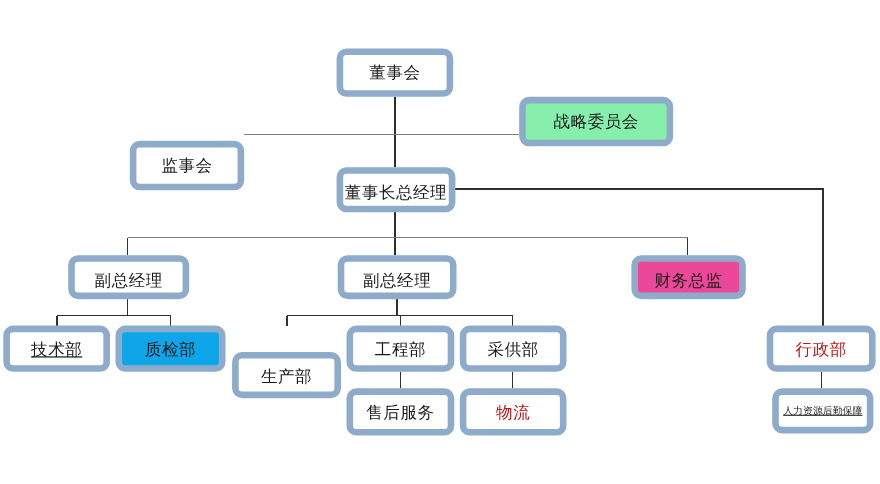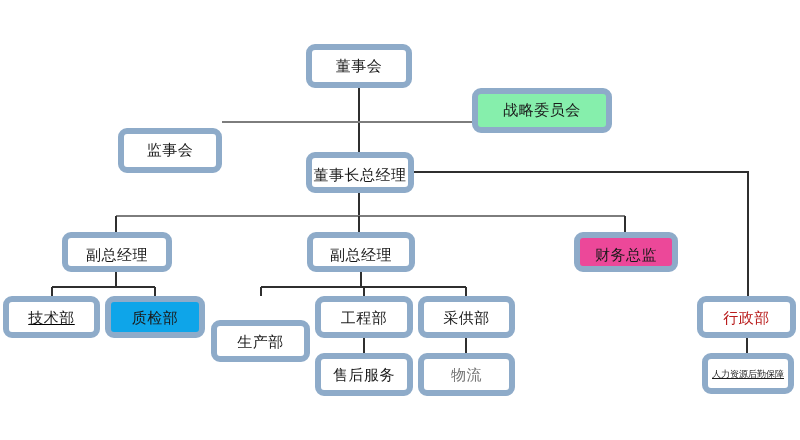--- a/index.html
+++ b/index.html
@@ -118,18 +118,18 @@
     <div class="node" style="left: 418px; top: 296px; width: 97px; height: 42px; border-color: rgb(142, 171, 201); background: rgb(255, 255, 255);">
       <span class="node-label" style="color: rgb(26, 26, 26);">采供部</span>
     </div>
     <div class="node" style="left: 697px; top: 296px; width: 99px; height: 42px; border-color: rgb(142, 171, 201); background: rgb(255, 255, 255);">
       <span class="node-label" style="color: #b91c1c;">行政部</span>
     </div>
     <div class="node" style="left: 315px; top: 353px; width: 98px; height: 43px; border-color: rgb(142, 171, 201); background: rgb(255, 255, 255);">
       <span class="node-label" style="color: rgb(26, 26, 26);">售后服务</span>
     </div>
     <div class="node" style="left: 418px; top: 353px; width: 97px; height: 43px; border-color: rgb(142, 171, 201); background: rgb(255, 255, 255);">
-      <span class="node-label" style="color: #737373;">物流</span>
+      <span class="node-label" style="color: #b91c1c;">物流</span>
     </div>
     <div class="node small" style="left: 702px; top: 353px; width: 92px; height: 41px; border-color: rgb(142, 171, 201); background: rgb(255, 255, 255);">
       <span class="node-label" style="color: rgb(26, 26, 26);">人力资源后勤保障</span>
     </div>
   </div>
 
 </body></html>

